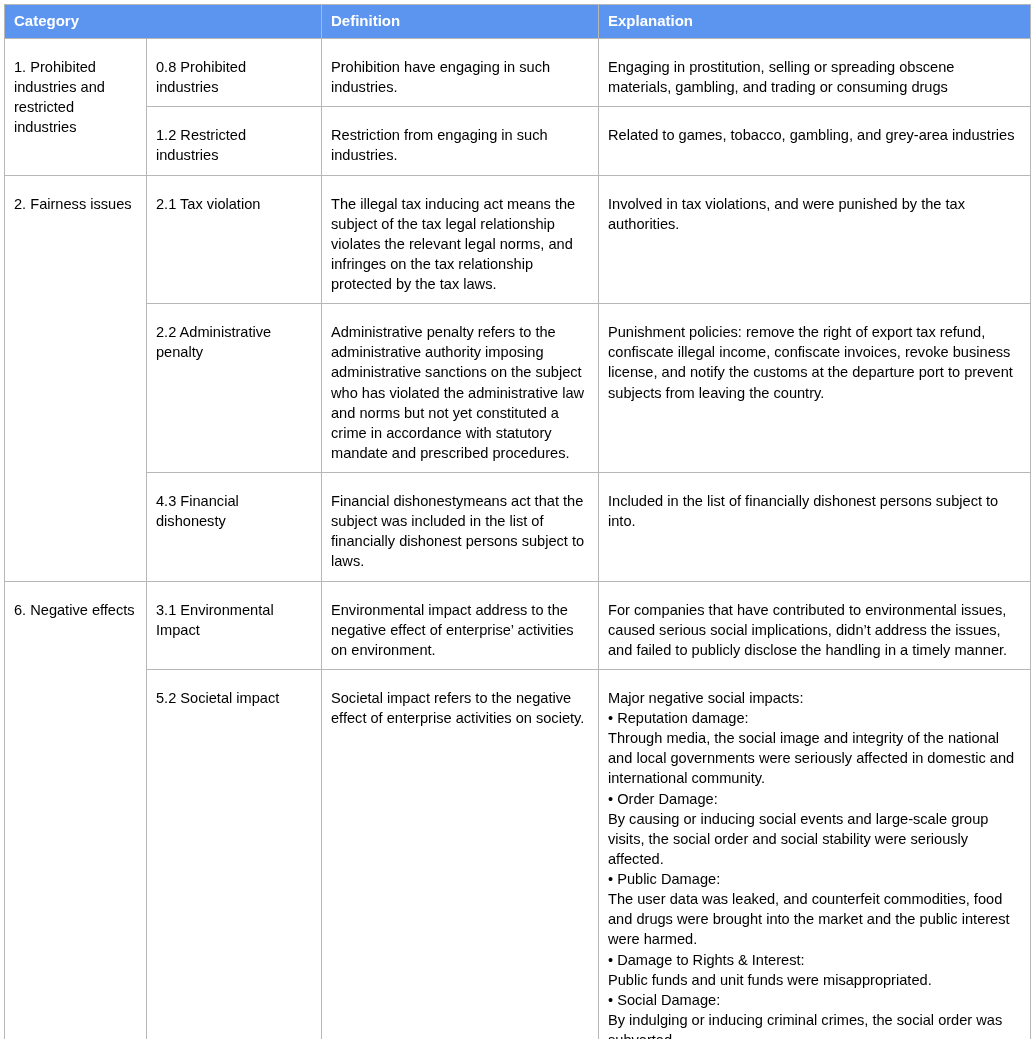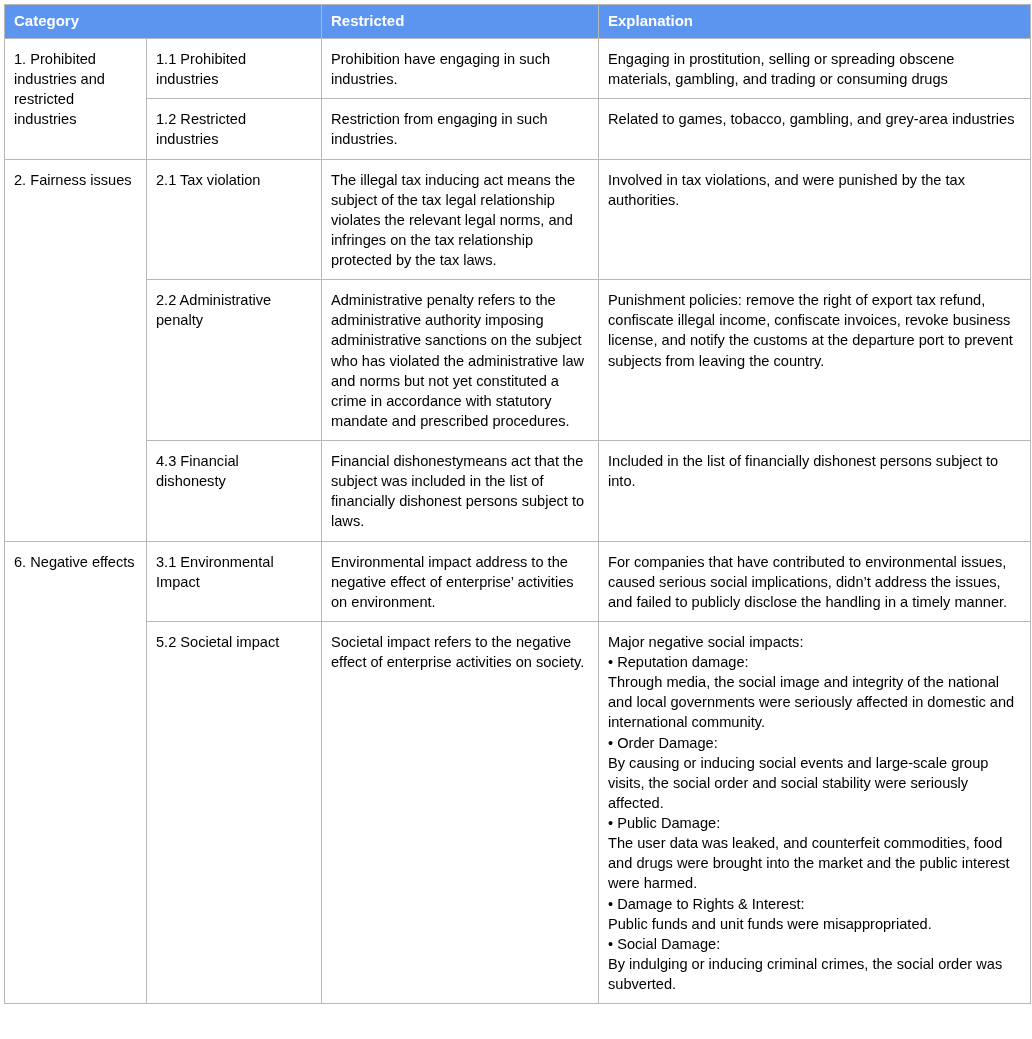--- a/index.html
+++ b/index.html
@@ -42,21 +42,21 @@
     padding: 7px 9px 8px 9px;
     border: 1px solid #b7b7b7;
     vertical-align: middle;
     line-height: 1.2;
   }
   table.matrix td {
     border: 1px solid #b7b7b7;
     vertical-align: top;
     font-size: 14.6px;
     line-height: 1.38;
-    padding: 10px 9px 9px 9px;
+    padding: 18px 9px 9px 9px;
     background: #ffffff;
   }
   td.cat-cell {
     white-space: pre-line;
   }
   td.sub-cell {
     white-space: pre-line;
   }
   td.def-cell {
     white-space: pre-line;
@@ -73,28 +73,28 @@
   <table class="matrix">
     <colgroup>
       <col class="c-cat">
       <col class="c-sub">
       <col class="c-def">
       <col class="c-exp">
     </colgroup>
     <thead>
       <tr class="hdr-row">
         <th colspan="2">Category</th>
-        <th>Restricted</th>
+        <th>Definition</th>
         <th>Explanation</th>
       </tr>
     </thead>
     <tbody>
       <tr>
         <td class="cat-cell" rowspan="2">1. Prohibited industries and restricted industries</td>
-        <td class="sub-cell">1.1 Prohibited industries</td>
+        <td class="sub-cell">0.8 Prohibited industries</td>
         <td class="def-cell">Prohibition have engaging in such industries.</td>
         <td class="exp-cell">Engaging in prostitution, selling or spreading obscene materials, gambling, and trading or consuming drugs</td>
       </tr>
       <tr>
         <td class="sub-cell">1.2 Restricted industries</td>
         <td class="def-cell">Restriction from engaging in such industries.</td>
         <td class="exp-cell">Related to games, tobacco, gambling, and grey-area industries</td>
       </tr>
       <tr>
         <td class="cat-cell" rowspan="3">2. Fairness issues</td>

